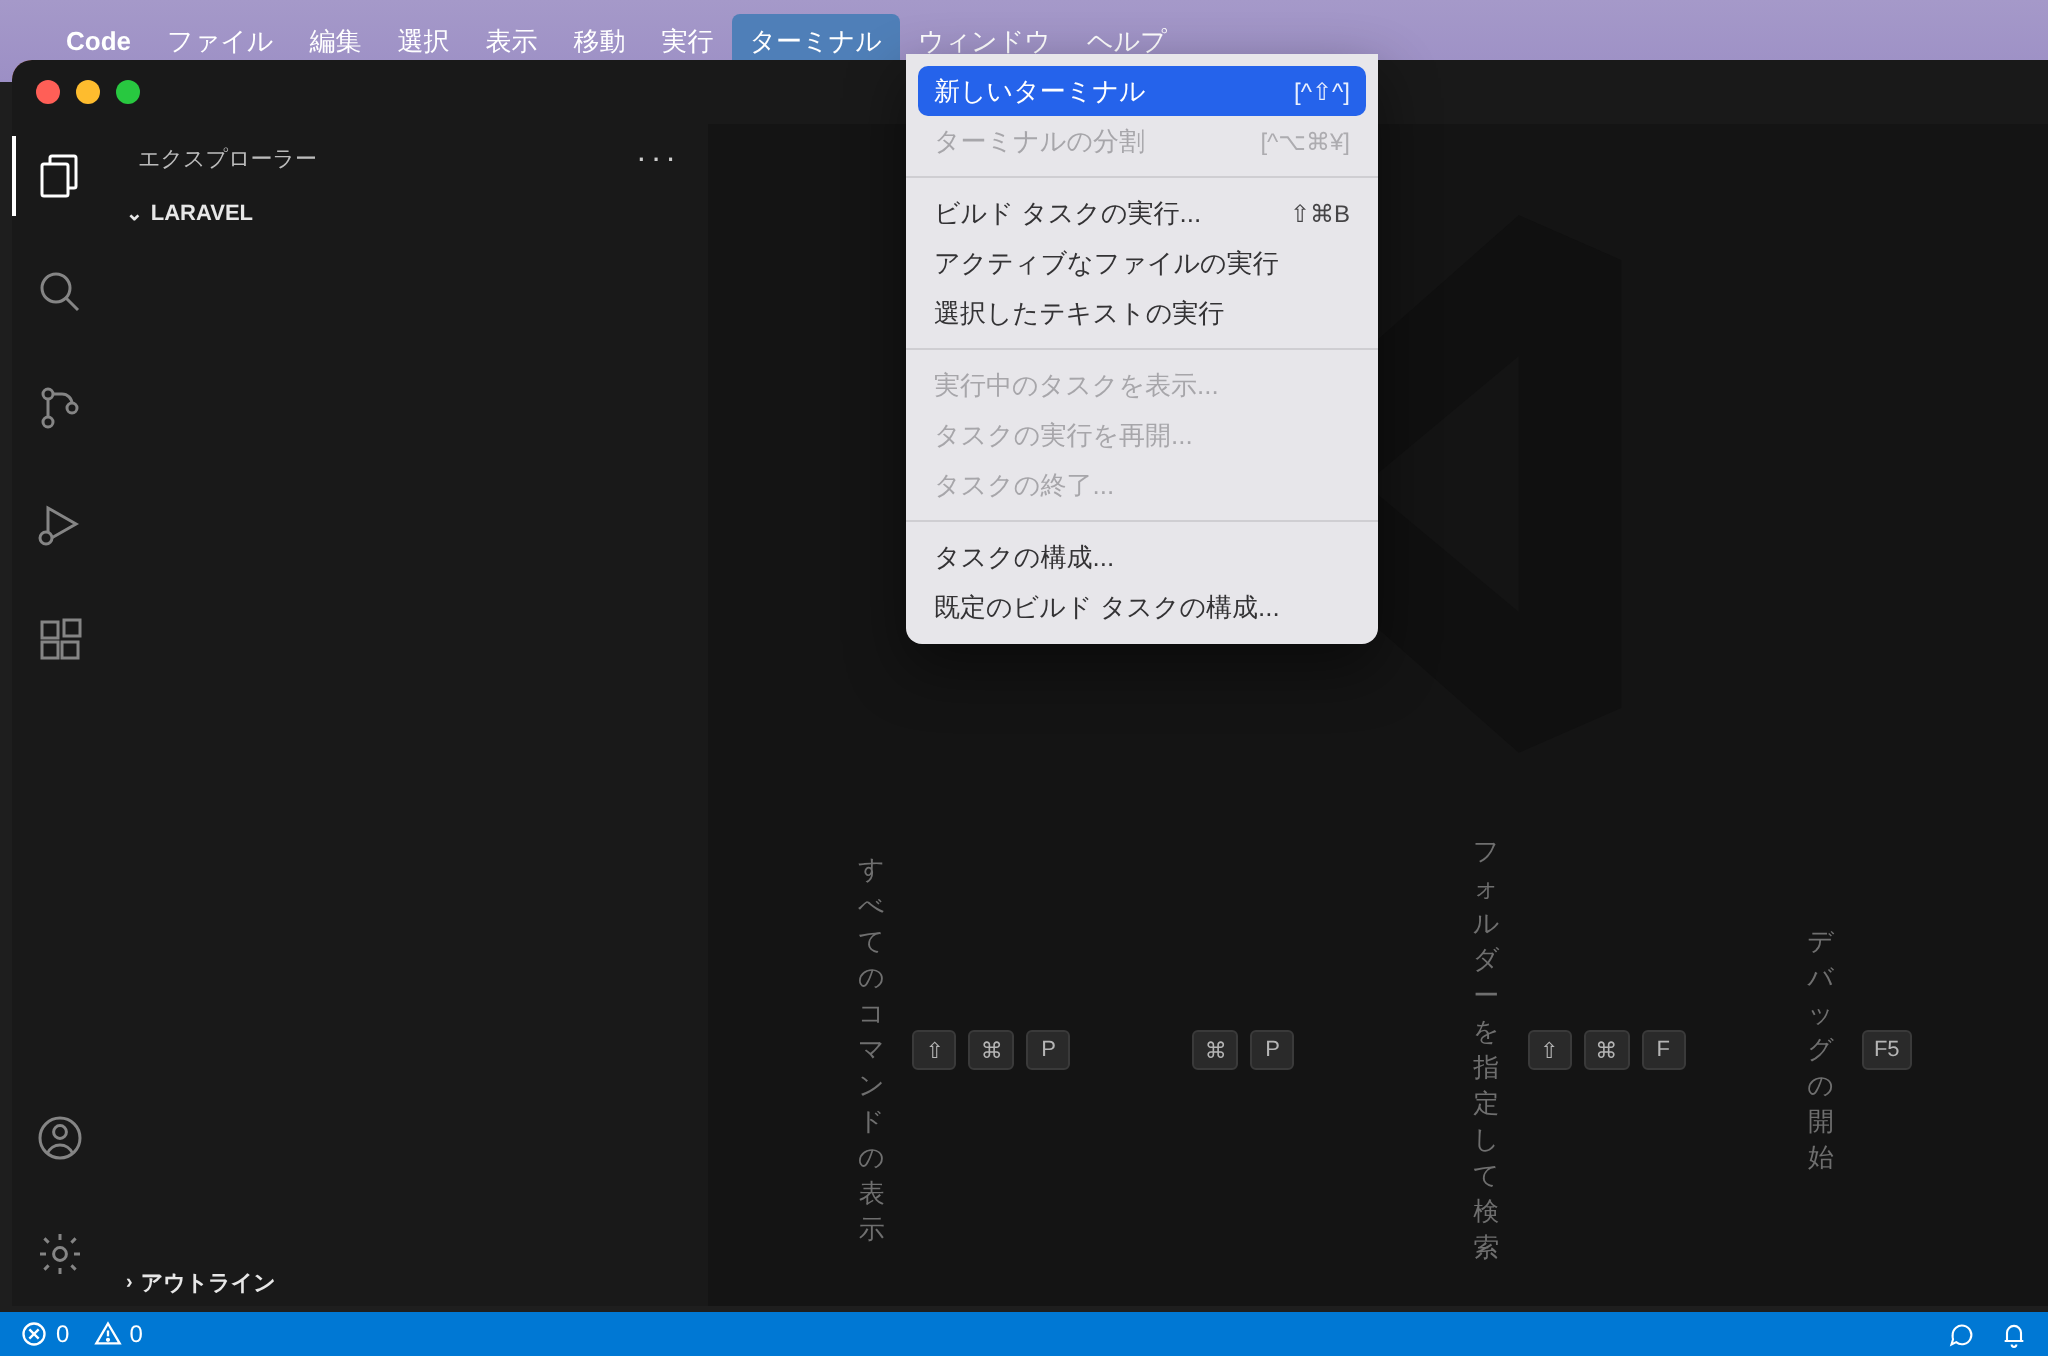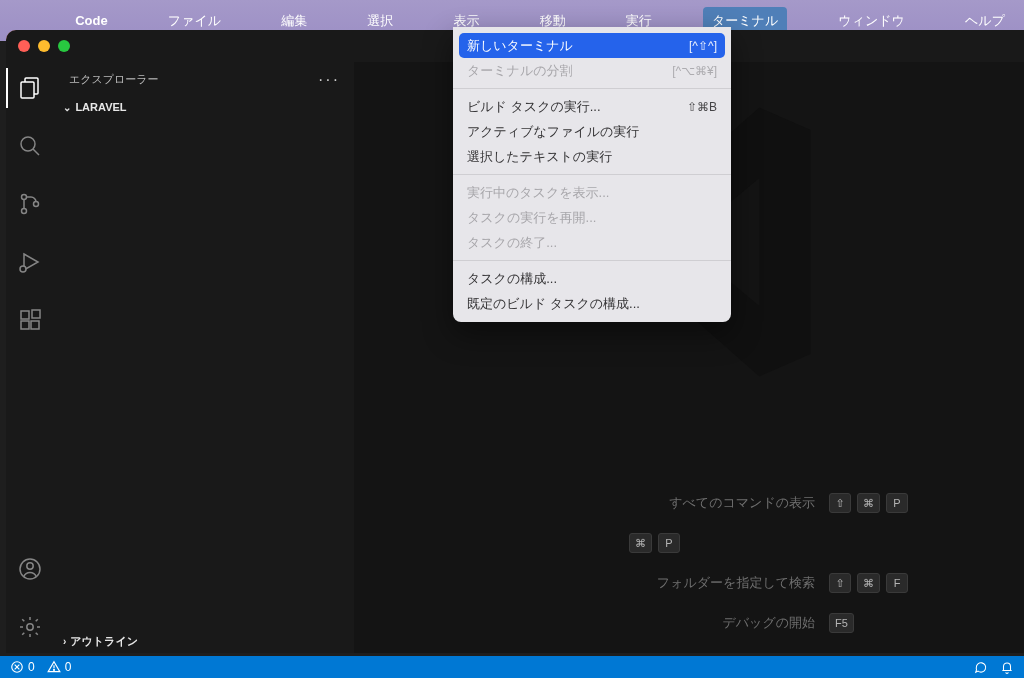--- a/index.html
+++ b/index.html
@@ -1,19 +1,19 @@
 <!DOCTYPE html>
 <html><head>
   <meta charset="utf-8">
   <style>
     * { margin: 0; padding: 0; box-sizing: border-box; font-family: -apple-system, BlinkMacSystemFont, "Segoe UI", sans-serif; }
     body { width: 1024px; height: 678px; background: #1e1e1e; overflow: hidden; position: relative; }
 
     
-    .menubar { height: 41px; background: linear-gradient(180deg, #a599c9 0%, #9c8fc5 100%); display: flex; align-items: center; padding: 0 10px; font-size: 13px; color: #fff; justify-content: space-between; }
+    .menubar { height: 41px; background: linear-gradient(180deg, #a599c9 0%, #9c8fc5 100%); display: flex; align-items: center; padding: 0 10px; font-size: 13px; color: #fff; }
     .menubar .apple-icon { margin-right: 14px; font-size: 15px; }
     .menubar .menu-item { padding: 0 9px; height: 27px; display: flex; align-items: center; cursor: default; }
     .menubar .menu-item.app-name { font-weight: 600; }
     .menubar .menu-item.active { background: #4f7fb8; border-radius: 4px 4px 0 0; }
 
     
     .window { position: absolute; top: 30px; left: 6px; right: 0; bottom: 25px; background: #fca5a5; border-radius: 10px 0 0 0; overflow: hidden; display: flex; flex-direction: column; }
     .titlebar { height: 32px; display: flex; align-items: center; padding: 0 12px; background: #191919; }
     .traffic-lights { display: flex; gap: 8px; }
     .traffic-lights .dot { width: 12px; height: 12px; border-radius: 50%; }
@@ -41,28 +41,28 @@
 
     
     .editor { flex: 1; background: #141414; position: relative; display: flex; align-items: center; justify-content: center; }
 
     
     .watermark-wrap { position: absolute; top: 20px; left: 50%; transform: translateX(-50%); width: 320px; height: 320px; opacity: 0.65; }
     .wm { position: absolute; inset: 0; }
     .wm svg { width: 100%; height: 100%; }
 
     
-    .shortcuts { position: absolute; left: 50%; transform: translateX(-50%); bottom: 20px; width: 520px; display: flex; flex-direction: column; gap: 20px; align-items: stretch; }
+    .shortcuts { position: absolute; left: 50%; transform: translateX(-50%); bottom: 20px; width: 520px; display: flex; flex-direction: row; gap: 20px; align-items: stretch; }
     .shortcut-row { display: flex; align-items: center; justify-content: center; gap: 14px; }
     .shortcut-row .label { flex: 1; text-align: right; color: #6f6f6f; font-size: 13px; }
     .shortcut-row .keys { flex: 0 0 120px; display: flex; gap: 6px; align-items: center; justify-content: flex-start; }
     .key { background: #2a2a2a; color: #b5b5b5; border: 1px solid #3a3a3a; border-radius: 3px; min-width: 22px; height: 20px; padding: 0 5px; font-size: 11px; display: inline-flex; align-items: center; justify-content: center; }
 
     
-    .dropdown { position: absolute; top: 27px; left: 453px; width: 278px; background: #e7e6ea; border-radius: 0 0 8px 8px; box-shadow: 0 12px 30px rgba(0,0,0,0.45); padding: 6px 0; font-size: 13px; color: #343335; }
+    .dropdown { position: absolute; top: 27px; left: 453px; width: 236px; background: #e7e6ea; border-radius: 0 0 8px 8px; box-shadow: 0 12px 30px rgba(0,0,0,0.45); padding: 6px 0; font-size: 13px; color: #343335; }
     .dropdown .item { height: 25px; display: flex; align-items: center; justify-content: space-between; padding: 0 14px; cursor: default; }
     .dropdown .item.highlight { background: #2563eb; color: #fff; margin: 0 6px; border-radius: 5px; padding: 0 8px; }
     .dropdown .item.disabled { color: #a7a6aa; }
     .dropdown .sep { height: 1px; background: #cfced2; margin: 5px 0; }
     .dropdown .shortcut-text { font-size: 12px; color: inherit; opacity: 0.9; }
 
     
     .statusbar { position: absolute; left: 0; right: 0; bottom: 0; height: 22px; background: #0078d4; display: flex; align-items: center; color: #fff; font-size: 12px; padding: 0 10px; justify-content: space-between; }
     .statusbar-left, .statusbar-right { display: flex; align-items: center; gap: 12px; }
     .status-item { display: flex; align-items: center; gap: 4px; cursor: pointer; }

